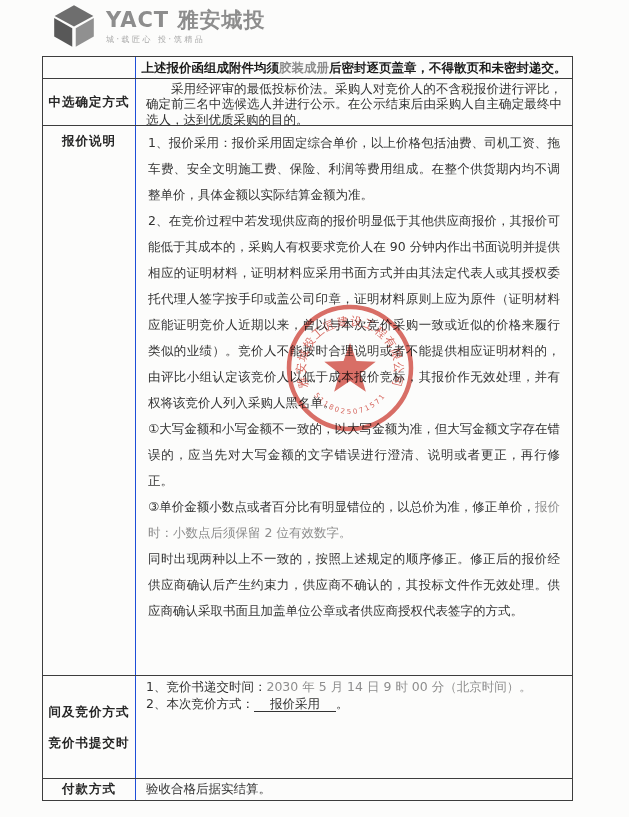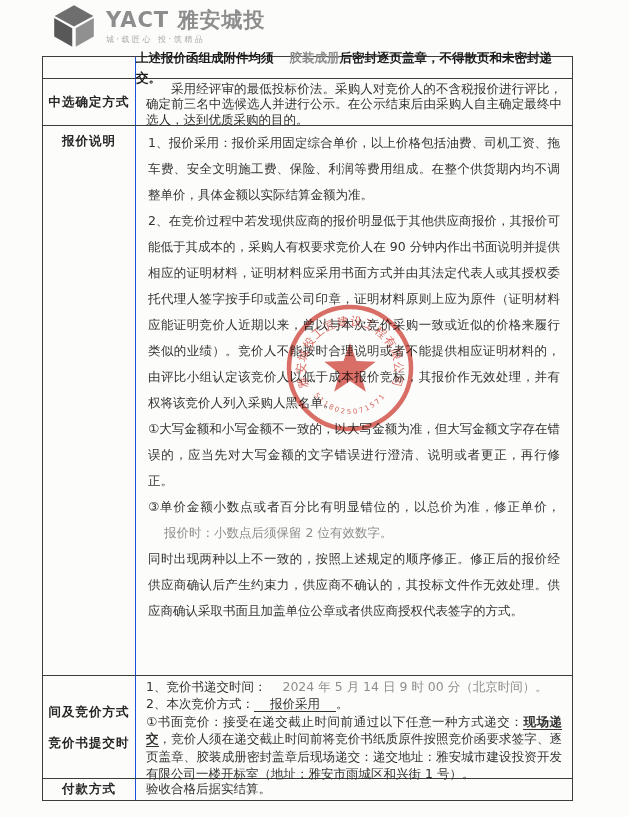--- a/index.html
+++ b/index.html
@@ -38,21 +38,21 @@
   .r2 .val{padding:2px 10px;line-height:15.4px;text-align:justify;text-indent:2em;}
   .r3{height:550px;}
   .r3 .lbl{justify-content:flex-start;padding-top:7px;}
   .r3 .val{padding:4px 12px 0 12px;line-height:26px;text-align:justify;}
   .r3 .val p{margin:0;}
   .r4{height:103px;}
   .r4 .lbl{line-height:31px;}
   .r4 .val{padding:2px 10px;line-height:17.4px;text-align:justify;}
   .r5{height:22px;}
   .r5 .val{display:flex;align-items:center;padding:0 10px;}
-  .gray{color:#8d8d8d;padding-left:16px;}
+  .gray{color:#8d8d8d;}
   .u{border-bottom:1px solid #333;}
   .u-pad{padding:0 16px;}
   .bold{font-weight:bold;}
   
   .seal{position:absolute;left:280px;top:298px;width:140px;height:140px;
         mix-blend-mode:multiply;opacity:.9;pointer-events:none;}
 </style>
 </head>
 <body>
 
@@ -94,23 +94,22 @@
       <p>同时出现两种以上不一致的，按照上述规定的顺序修正。修正后的报价经供应商确认后产生约束力，供应商不确认的，其投标文件作无效处理。供应商确认采取书面且加盖单位公章或者供应商授权代表签字的方式。</p>
     </div>
   </div>
 
   <div class="row r4">
     <div class="lbl">
       <span>间及竞价方式</span>
       <span>竞价书提交时</span>
     </div>
     <div class="val">
-      <div><span>1、竞价书递交时间：</span><span class="gray">2024 年 5 月 14 日 9 时 00 分（北京时间）。</span></div>
+      <div><span>1、竞价书递交时间：</span><span class="gray">2030 年 5 月 14 日 9 时 00 分（北京时间）。</span></div>
       <div><span>2、本次竞价方式：</span><span class="u u-pad">报价采用</span><span>。</span></div>
-      <div><span>①书面竞价：接受在递交截止时间前通过以下任意一种方式递交：</span><span class="u bold">现场递交</span><span>，竞价人须在递交截止时间前将竞价书纸质原件按照竞价函要求签字、逐页盖章、胶装成册密封盖章后现场递交：递交地址：雅安城市建设投资开发有限公司一楼开标室（地址：雅安市雨城区和兴街 1 号）。</span></div>
     </div>
   </div>
 
   <div class="row r5">
     <div class="lbl">付款方式</div>
     <div class="val">验收合格后据实结算。</div>
   </div>
 
 </div>
 

